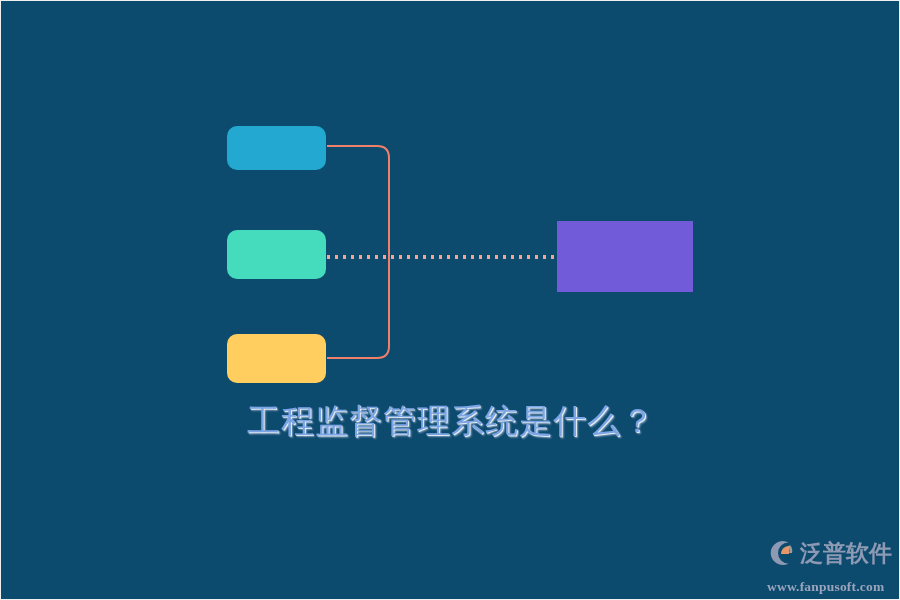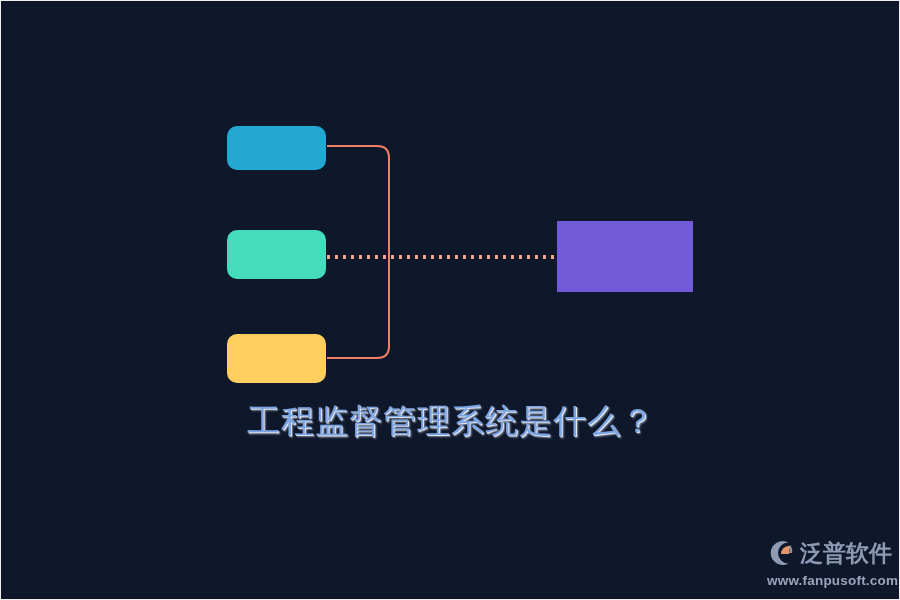--- a/index.html
+++ b/index.html
@@ -8,21 +8,21 @@
     background: #ffffff;
   }
   body {
     font-family: "Liberation Sans", sans-serif;
   }
 
   #canvas {
     position: relative;
     width: 900px;
     height: 600px;
-    background: #0f172a;
+    background: #0c4a6e;
     box-sizing: border-box;
     border: 1px solid #f0f0f0;
     overflow: hidden;
   }
 
   
   #diagram {
     position: absolute;
     left: 0;
     top: 0;
@@ -119,26 +119,26 @@
   #logo-word {
     font-family: "Liberation Sans", sans-serif;
     font-size: 23px;
     font-weight: bold;
     color: #8e9ab4;
     letter-spacing: 0px;
     line-height: 30px;
     white-space: nowrap;
   }
   #logo-url {
-    font-family: Liberation Sans, sans-serif;
+    font-family: Liberation Serif, serif;
     font-size: 13.5px;
     font-weight: bold;
     color: #9aa5bd;
     letter-spacing: 0.2px;
-    margin-top: 5px;
+    margin-top: 11px;
     white-space: nowrap;
   }
 </style>
 </head>
 <body>
 
 <div id="canvas">
 
   <div id="diagram">
 

